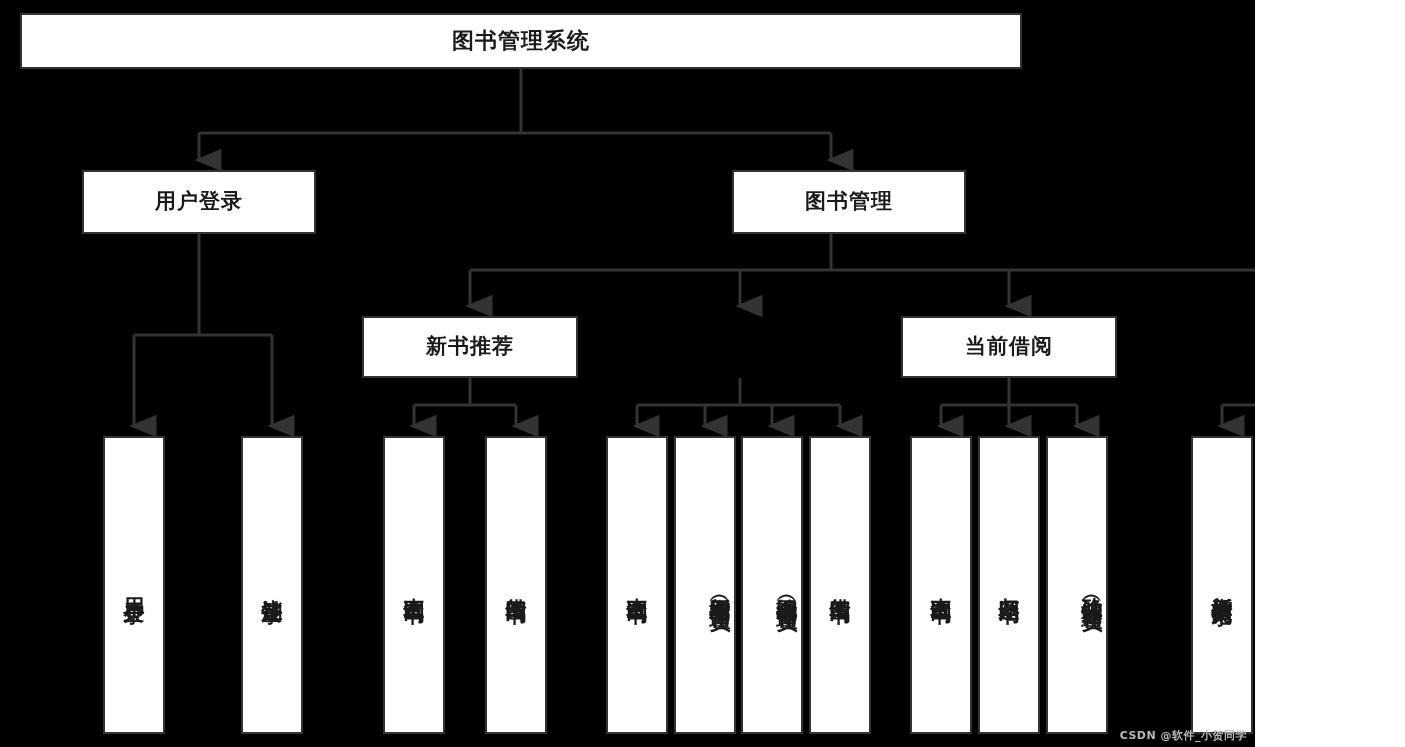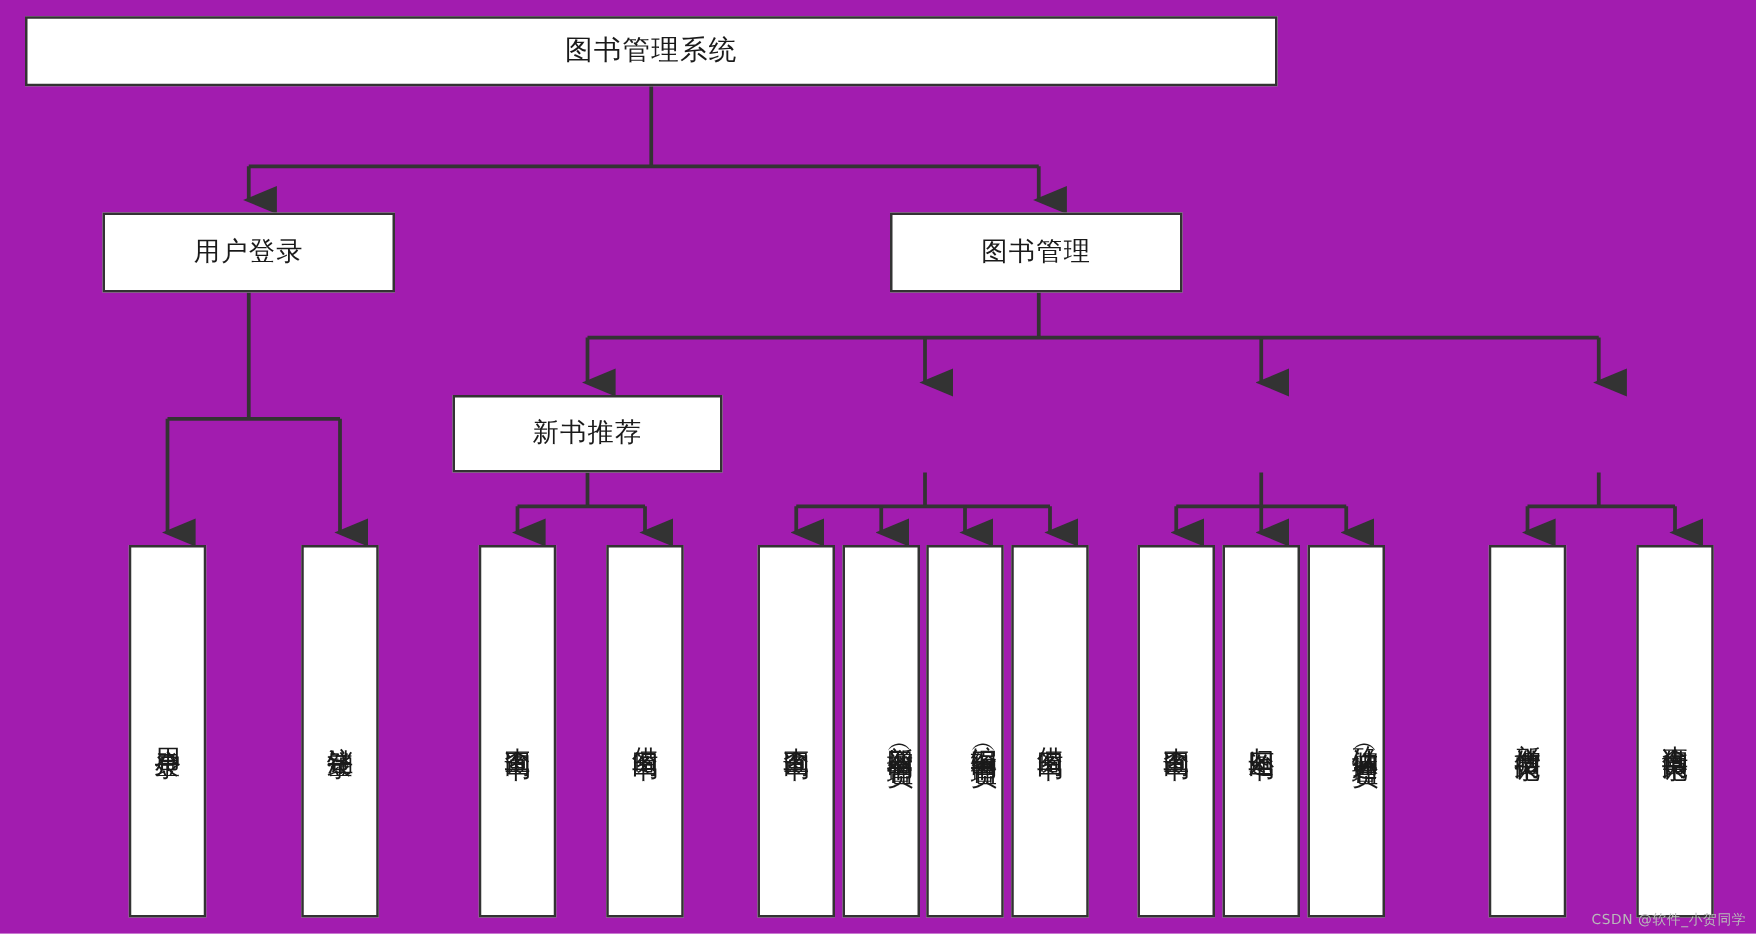--- a/index.html
+++ b/index.html
@@ -6,24 +6,25 @@
   html, body {
     margin: 0;
     padding: 0;
     background: #ffffff;
   }
   body {
     font-family: "DejaVu Sans", "Liberation Sans", sans-serif;
   }
   #diagram-root {
     position: relative;
-    width: 1405px;
+    width: 1255px;
     height: 747px;
-    background: #a21caf;
+    background: #000000;
     overflow: hidden;
+    font-weight: bold;
   }
   svg.edges {
     position: absolute;
     left: 0;
     top: 0;
     width: 1405px;
     height: 747px;
     pointer-events: none;
   }
   .node {
@@ -120,25 +121,26 @@
       <path d="M 1222 405 L 1340 405"></path>
       <path d="M 1222 405 L 1222 426" marker-end="url(#arrow)"></path>
       <path d="M 1340 405 L 1340 426" marker-end="url(#arrow)"></path>
     </g>
   </svg>
 
   <div class="node node-h node-title" style="left:20px; top:13px; width:1002px; height:56px;">图书管理系统</div>
 
   <div class="node node-h" style="left:82px; top:170px; width:234px; height:64px;">用户登录</div>
 
-  <div class="node node-h" style="left:712px; top:170px; width:234px; height:64px;">图书管理</div>
+  <div class="node node-h" style="left:732px; top:170px; width:234px; height:64px;">图书管理</div>
 
   <div class="node node-h" style="left:362px; top:316px; width:216px; height:62px;">新书推荐</div>
 
 
+  <div class="node node-h" style="left:901px; top:316px; width:216px; height:62px;">当前借阅</div>
 
 
   <div class="node node-v center-v" style="left:103px; top:436px; width:62px; height:298px;">用户登录</div>
 
   <div class="node node-v center-v" style="left:241px; top:436px; width:62px; height:298px;">注销登录</div>
 
   <div class="node node-v center-v" style="left:383px; top:436px; width:62px; height:298px;">查询图书</div>
 
   <div class="node node-v center-v" style="left:485px; top:436px; width:62px; height:298px;">借阅图书</div>
 

